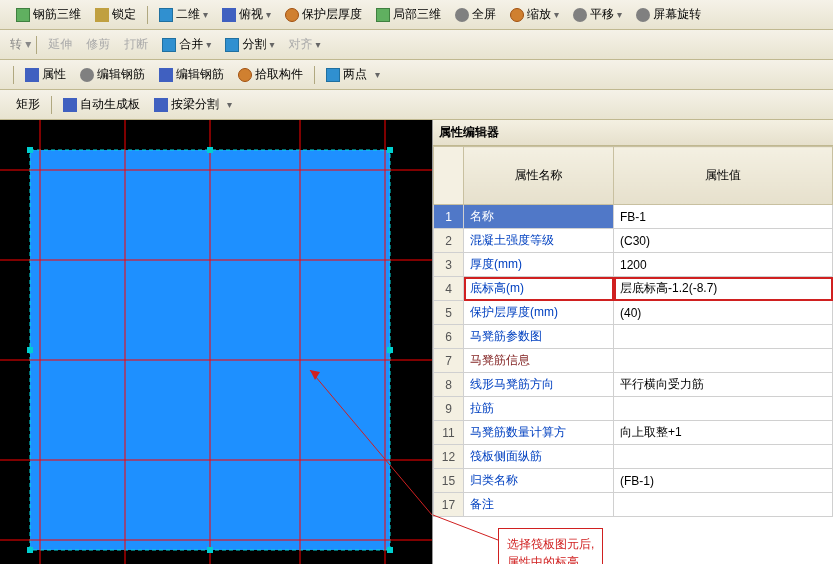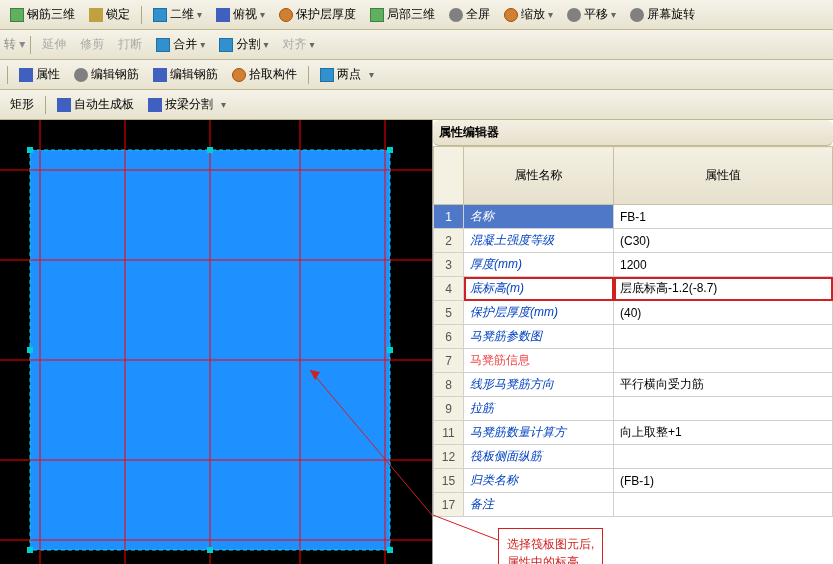--- a/index.html
+++ b/index.html
@@ -1,32 +1,32 @@
 <!DOCTYPE html>
 <html><head>
 <meta charset="utf-8">
 <style>
   * { box-sizing: border-box; margin: 0; padding: 0; }
   body { font-family: "Microsoft YaHei", SimSun, Arial, sans-serif; font-size: 12px; background: #f0ede0; width: 833px; height: 564px; overflow: hidden; }
-  .toolbar { background: linear-gradient(#f5f2e8, #e8e3d0); border-bottom: 1px solid #c0b890; padding: 3px 4px; display: flex; align-items: center; gap: 2px; flex-wrap: nowrap; }
+  .toolbar { background: linear-gradient(#f5f2e8, #e8e3d0); border-bottom: 1px solid #c0b890; padding: 3px 10px; display: flex; align-items: center; gap: 2px; flex-wrap: nowrap; }
   .toolbar .sep { width: 1px; height: 18px; background: #b0a880; margin: 0 3px; }
   .tb-btn { display: inline-flex; align-items: center; gap: 3px; padding: 2px 5px; border: 1px solid transparent; border-radius: 2px; cursor: pointer; white-space: nowrap; }
   .tb-btn .ico { width: 14px; height: 14px; display: inline-block; }
   .dd { font-size: 10px; color: #666; }
   .main { display: flex; height: calc(100% - 84px); }
   .viewport { flex: 0 0 432px; background: #000; position: relative; overflow: hidden; }
   .prop-panel { flex: 1; background: #fff; border-left: 1px solid #999; display: flex; flex-direction: column; }
-  .prop-title { background: linear-gradient(#f4f0e2, #e6e0cc); border-bottom: 1px solid #c0b890; padding: 4px 6px; font-weight: bold; border-radius: 6px; }
+  .prop-title { background: linear-gradient(#f4f0e2, #e6e0cc); border-bottom: 1px solid #c0b890; padding: 4px 6px; font-weight: bold; }
   .prop-table { width: 100%; border-collapse: collapse; }
   .prop-table th { background: linear-gradient(#f4f0e2, #e6e0cc); border: 1px solid #c8c0a0; padding: 20px 6px; font-weight: normal; text-align: center; }
   .prop-table td { border: 1px solid #d0d0d0; padding: 3px 6px; height: 20px; }
   .prop-table .idx { width: 30px; text-align: center; background: #f4f0e2; color: #555; }
   .prop-table .pname { width: 150px; }
-  .link { color: #0040c0; cursor: pointer; font-style: italic; }
-  .muted { color: #ef4444; }
+  .link { color: #0040c0; cursor: pointer; }
+  .muted { color: #7f1d1d; }
   .row-sel td.pname, .row-sel td.idx { background: #5078c8; color: #fff; }
   .row-sel td.pname .link { color: #fff; }
   .hl { outline: 2px solid #d02020; outline-offset: -2px; position: relative; margin-left: 28px; }
   .viewport svg { position: absolute; top: 0; left: 0; }
   .callout { position: absolute; border: 1px solid #d02020; color: #d02020; padding: 6px 8px; background: rgba(255,255,255,0.0); line-height: 1.5; }
   .arrow-line { stroke: #d02020; stroke-width: 1; fill: none; }
   .ico-box { background: #3090d0; border: 1px solid #2070a0; }
   .ico-cube { background: #60b060; border: 1px solid #408040; }
   .ico-eye { background: #d08030; border: 1px solid #a05010; border-radius: 50%; }
   .ico-gear { background: #808080; border-radius: 50%; }

